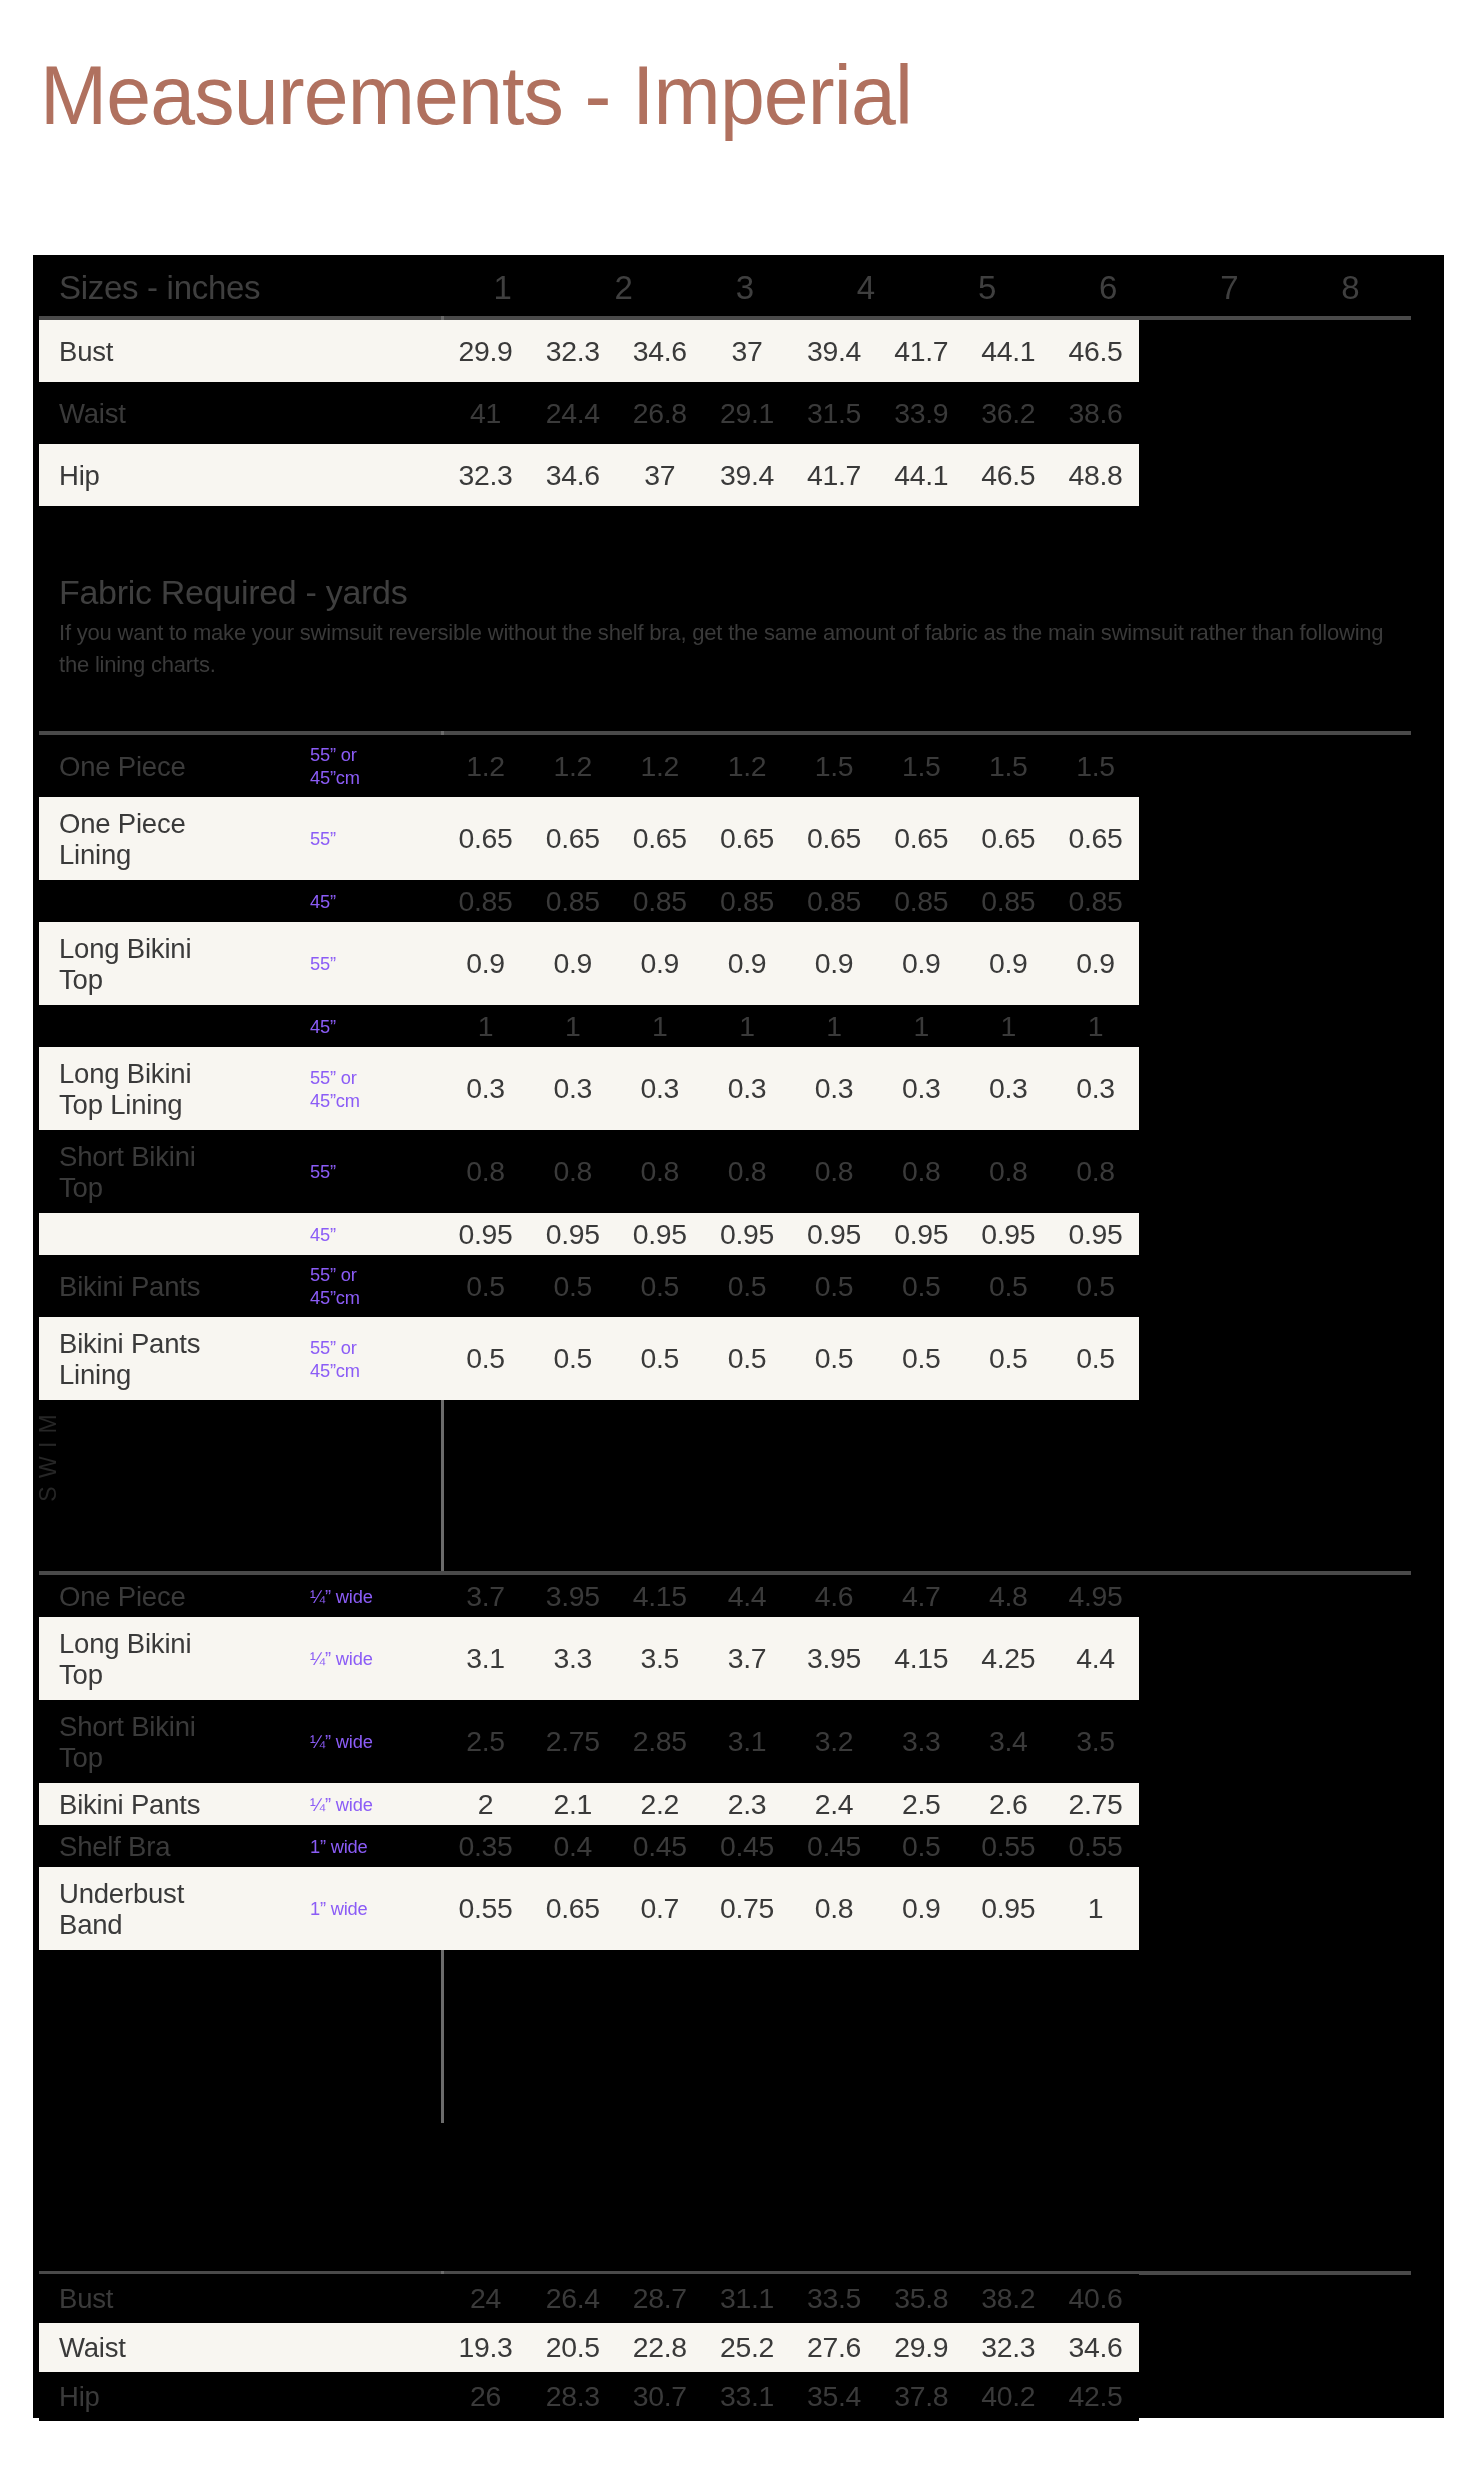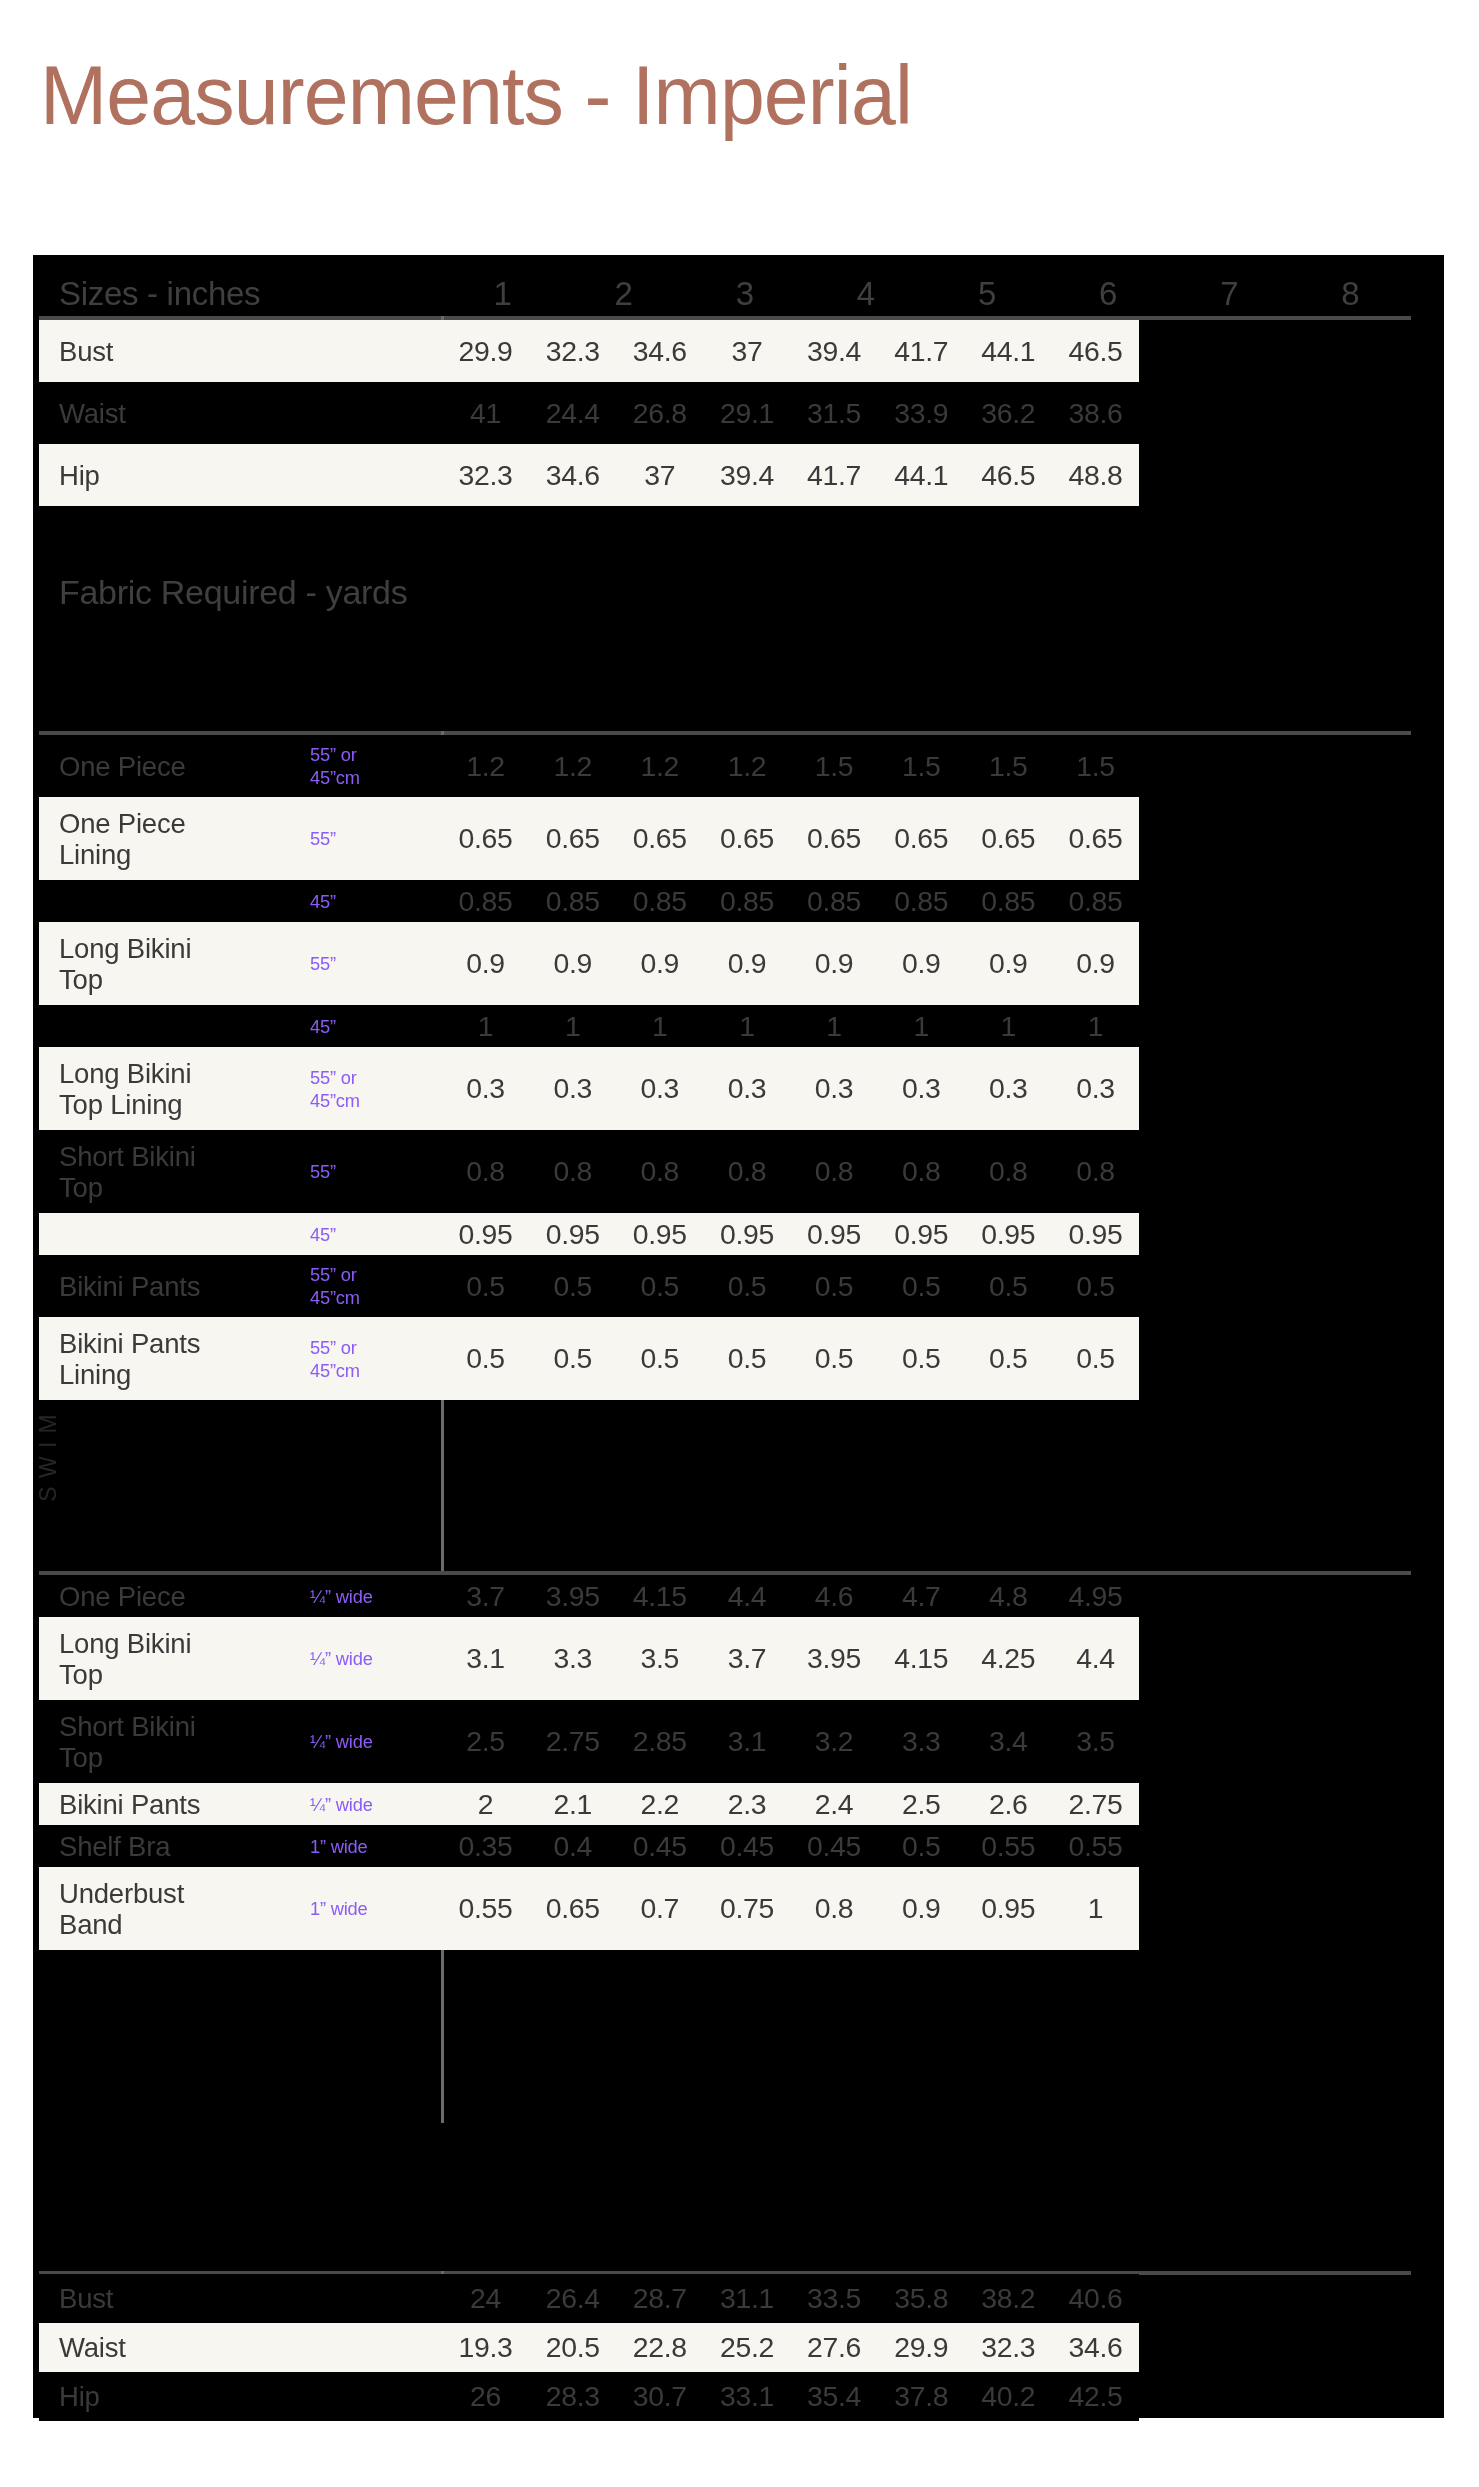--- a/index.html
+++ b/index.html
@@ -120,21 +120,21 @@
     color: #3a3a3a;
     letter-spacing: -0.3px;
   }
 
   
   .hdrrow {
     position: absolute;
     left: 39px;
     width: 1372px;
     display: flex;
-    align-items: flex-end;
+    align-items: center;
     height: 50px;
   }
   .hdrrow .lbl {
     width: 403px;
     flex: 0 0 403px;
     padding-left: 20px;
     font-size: 33px;
     line-height: 37px;
     color: #3f3f3f;
     letter-spacing: -0.3px;
@@ -231,20 +231,21 @@
           <span>39.4</span>
           <span>41.7</span>
           <span>44.1</span>
           <span>46.5</span>
           <span>48.8</span>
         </div>
       </div>
     </div>
 
   <div class="sec-h" style="top:573px;text-align:center;">Fabric Required - yards</div>
+  <div class="sec-p" style="top:617px;">If you want to make your swimsuit reversible without the shelf bra, get the same amount of fabric as the main swimsuit rather than following the lining charts.</div>
 
   <div class="toprule" style="top:731px;"></div>
   <div class="vrule" style="top:731px;height:1392px;"></div>
   <div class="tbl" id="fabric-table" style="top:735px;">
       <div class="row" style="height: 62px;">
         <div class="lbl" style="white-space: pre-line;">One Piece</div>
         <div class="sub" style="white-space: pre-line;">55” or
 45”cm</div>
         <div class="cells">
           <span>1.2</span>

